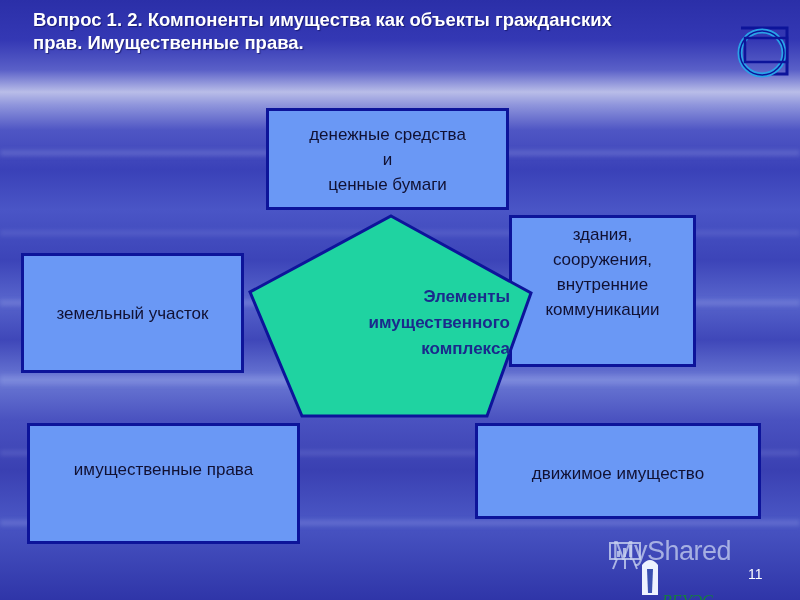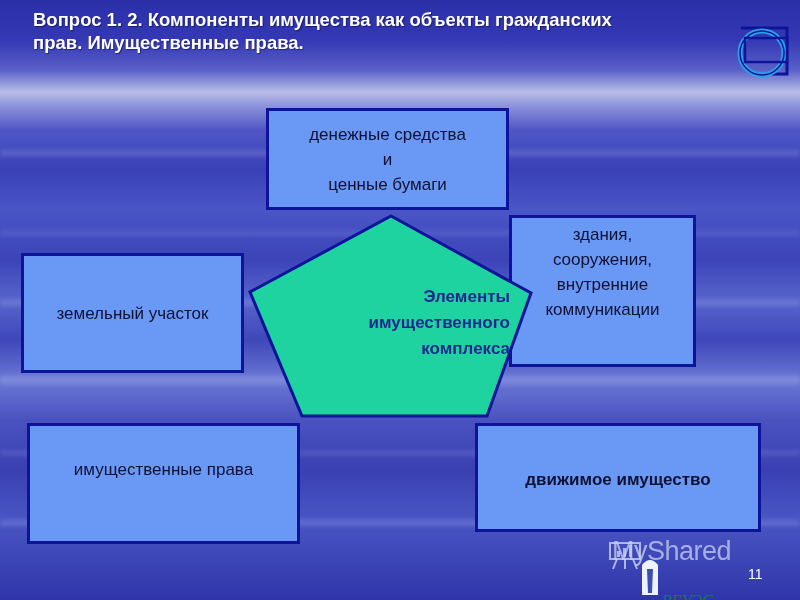--- a/index.html
+++ b/index.html
@@ -76,21 +76,21 @@
   <span style="margin-top:-38px">здания,
 сооружения,
 внутренние
 коммуникации</span>
 </div>
 
 <div class="box" style="left:27px;top:423px;width:273px;height:121px;">
   <span style="margin-top:-28px">имущественные права</span>
 </div>
 
-<div class="box" style="left:475px;top:423px;width:286px;height:109px;font-weight:bold;">
+<div class="box" style="left:475px;top:423px;width:286px;height:96px;">
   <span style="margin-top:4px">движимое имущество</span>
 </div>
 
 <svg class="pent" viewBox="0 0 286 204">
   <polygon points="143,2 283,79 239,202 54,202 2,78" fill="#1fd3a1" stroke="#0d149a" stroke-width="3"></polygon>
 </svg>
 <div class="pent-text">
   <span style="white-space:pre-line;display:block">Элементы
 имущественного
 комплекса</span>

